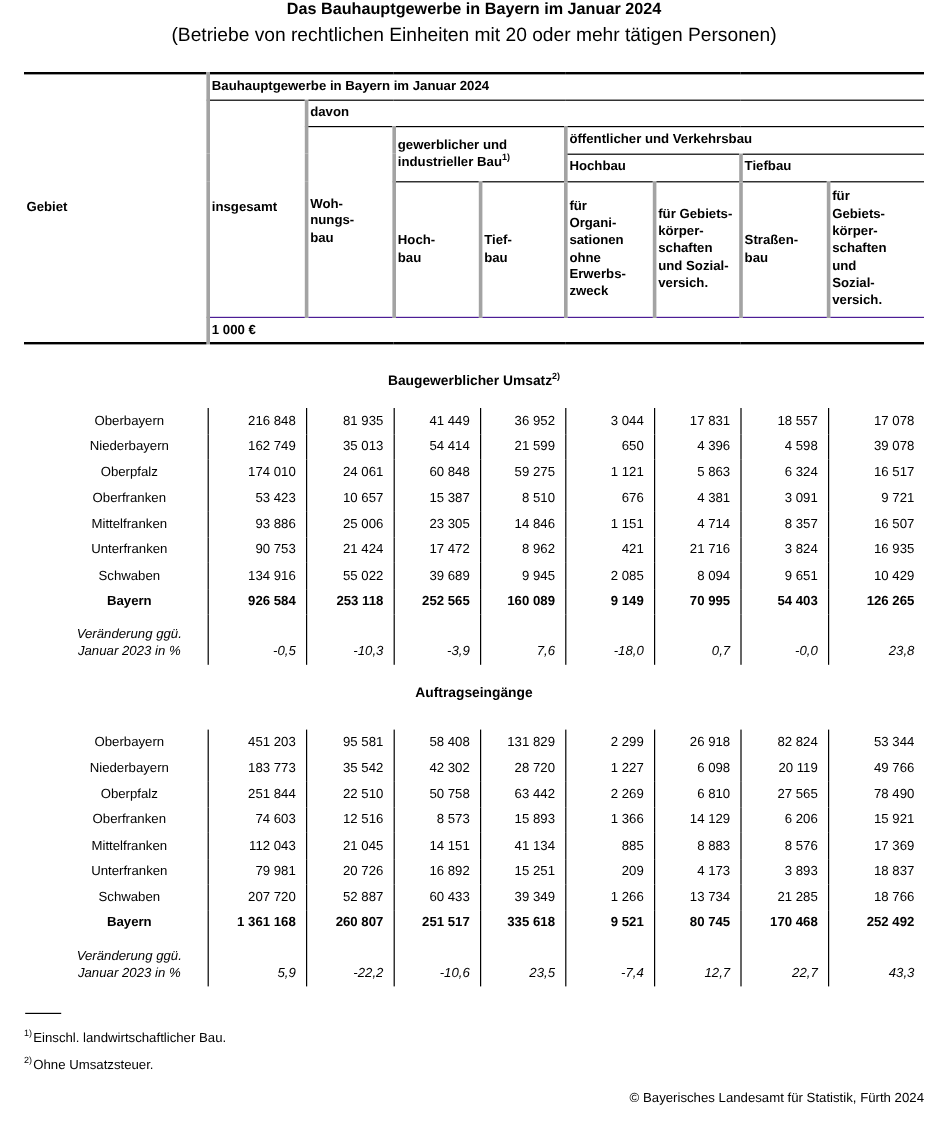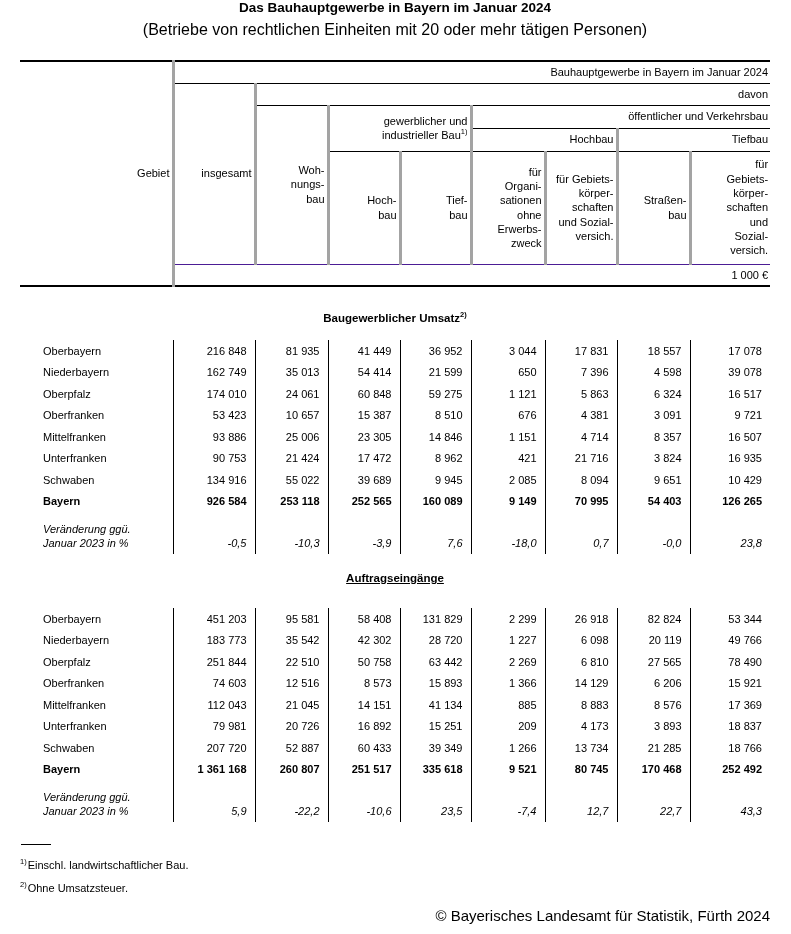--- a/index.html
+++ b/index.html
@@ -16,51 +16,51 @@
   .title { margin: 0; text-align: center; font-size: 13.5px; font-weight: 700; line-height: 16px; }
   .subtitle { margin: 7px 0 0 0; text-align: center; font-size: 16px; font-weight: 400; line-height: 14px; }
 
   table.grid { border-collapse: collapse; table-layout: fixed; width: 750px; }
   col.c1 { width: 153px; } col.c2 { width: 82px; } col.c3 { width: 73px; }
   col.c4 { width: 72px; }  col.c5 { width: 71px; } col.c6 { width: 74px; }
   col.c7 { width: 72px; }  col.c8 { width: 73px; } col.c9 { width: 80px; }
 
   .header-table { margin-top: 23px; }
   .header-table th {
-    font-weight: 400; font-size: 11px; text-align: right;
+    font-weight: 700; font-size: 11px; text-align: left;
     vertical-align: middle; padding: 1px 2px; line-height: 1.3;
   }
   .pre { white-space: pre-line; }
   .bt2 { border-top: 2px solid #000; }
   .bb2 { border-bottom: 2px solid #000; }
   .bb1 { border-bottom: 1px solid #000; }
   .br1 { border-right: 3px solid #a3a3a3; }
   .bt1 { border-top: 1px solid #4c1d95; }
   .h22 { height: 22px; } .h23 { height: 23px; } .h113 { height: 113px; }
 
   sup { font-size: 7.5px; line-height: 0; vertical-align: super; }
 
   .section-title { text-align: center; font-weight: 700; font-size: 11.5px; line-height: 14px; }
   .st1 { margin: 24px 0 15px 0; }
-  .st2 { margin: 17px 0 23px 0; text-decoration: underline; }
+  .st2 { margin: 17px 0 23px 0; }
 
   .data-table td { height: 21.5px; padding: 0; vertical-align: middle; font-size: 11px; }
   .data-table td + td { border-left: 1px solid #000; }
-  .data-table td.region { text-align: left; padding-left: 23px; margin-top: 36px; }
+  .data-table td.region { text-align: center; padding-left: 23px; margin-top: 36px; }
   .data-table td.num { text-align: right; padding-right: 8px; }
   .data-table tr.total-row td { font-weight: 700; }
   .data-table tr.change-row td {
     font-style: italic; height: 42px; vertical-align: bottom;
     padding-bottom: 4px; line-height: 14px;
   }
 
   .footnote-rule { width: 30px; border: 0; border-top: 1px solid #000; margin: 22px 0 14px 1px; }
   .footnote { margin: 0 0 10px 0; font-size: 11px; line-height: 13px; }
   .footnote sup { margin-right: 1px; }
-  .copyright { text-align: right; font-size: 15px; margin-top: 14px; line-height: 13px; }
+  .copyright { text-align: right; font-size: 11px; margin-top: 14px; line-height: 13px; }
 </style>
 </head>
 <body>
 
 <div class="page">
 
   <h1 class="title">Das Bauhauptgewerbe in Bayern im Januar 2024</h1>
   <p class="subtitle">(Betriebe von rechtlichen Einheiten mit 20 oder mehr tätigen Personen)</p>
 
   <table class="grid header-table">
@@ -157,21 +157,21 @@
             <td class="num">18 557</td>
             <td class="num">17 078</td>
           </tr>
           <tr>
             <td class="region">Niederbayern</td>
             <td class="num">162 749</td>
             <td class="num">35 013</td>
             <td class="num">54 414</td>
             <td class="num">21 599</td>
             <td class="num">650</td>
-            <td class="num">7 396</td>
+            <td class="num">4 396</td>
             <td class="num">4 598</td>
             <td class="num">39 078</td>
           </tr>
           <tr>
             <td class="region">Oberpfalz</td>
             <td class="num">174 010</td>
             <td class="num">24 061</td>
             <td class="num">60 848</td>
             <td class="num">59 275</td>
             <td class="num">1 121</td>

